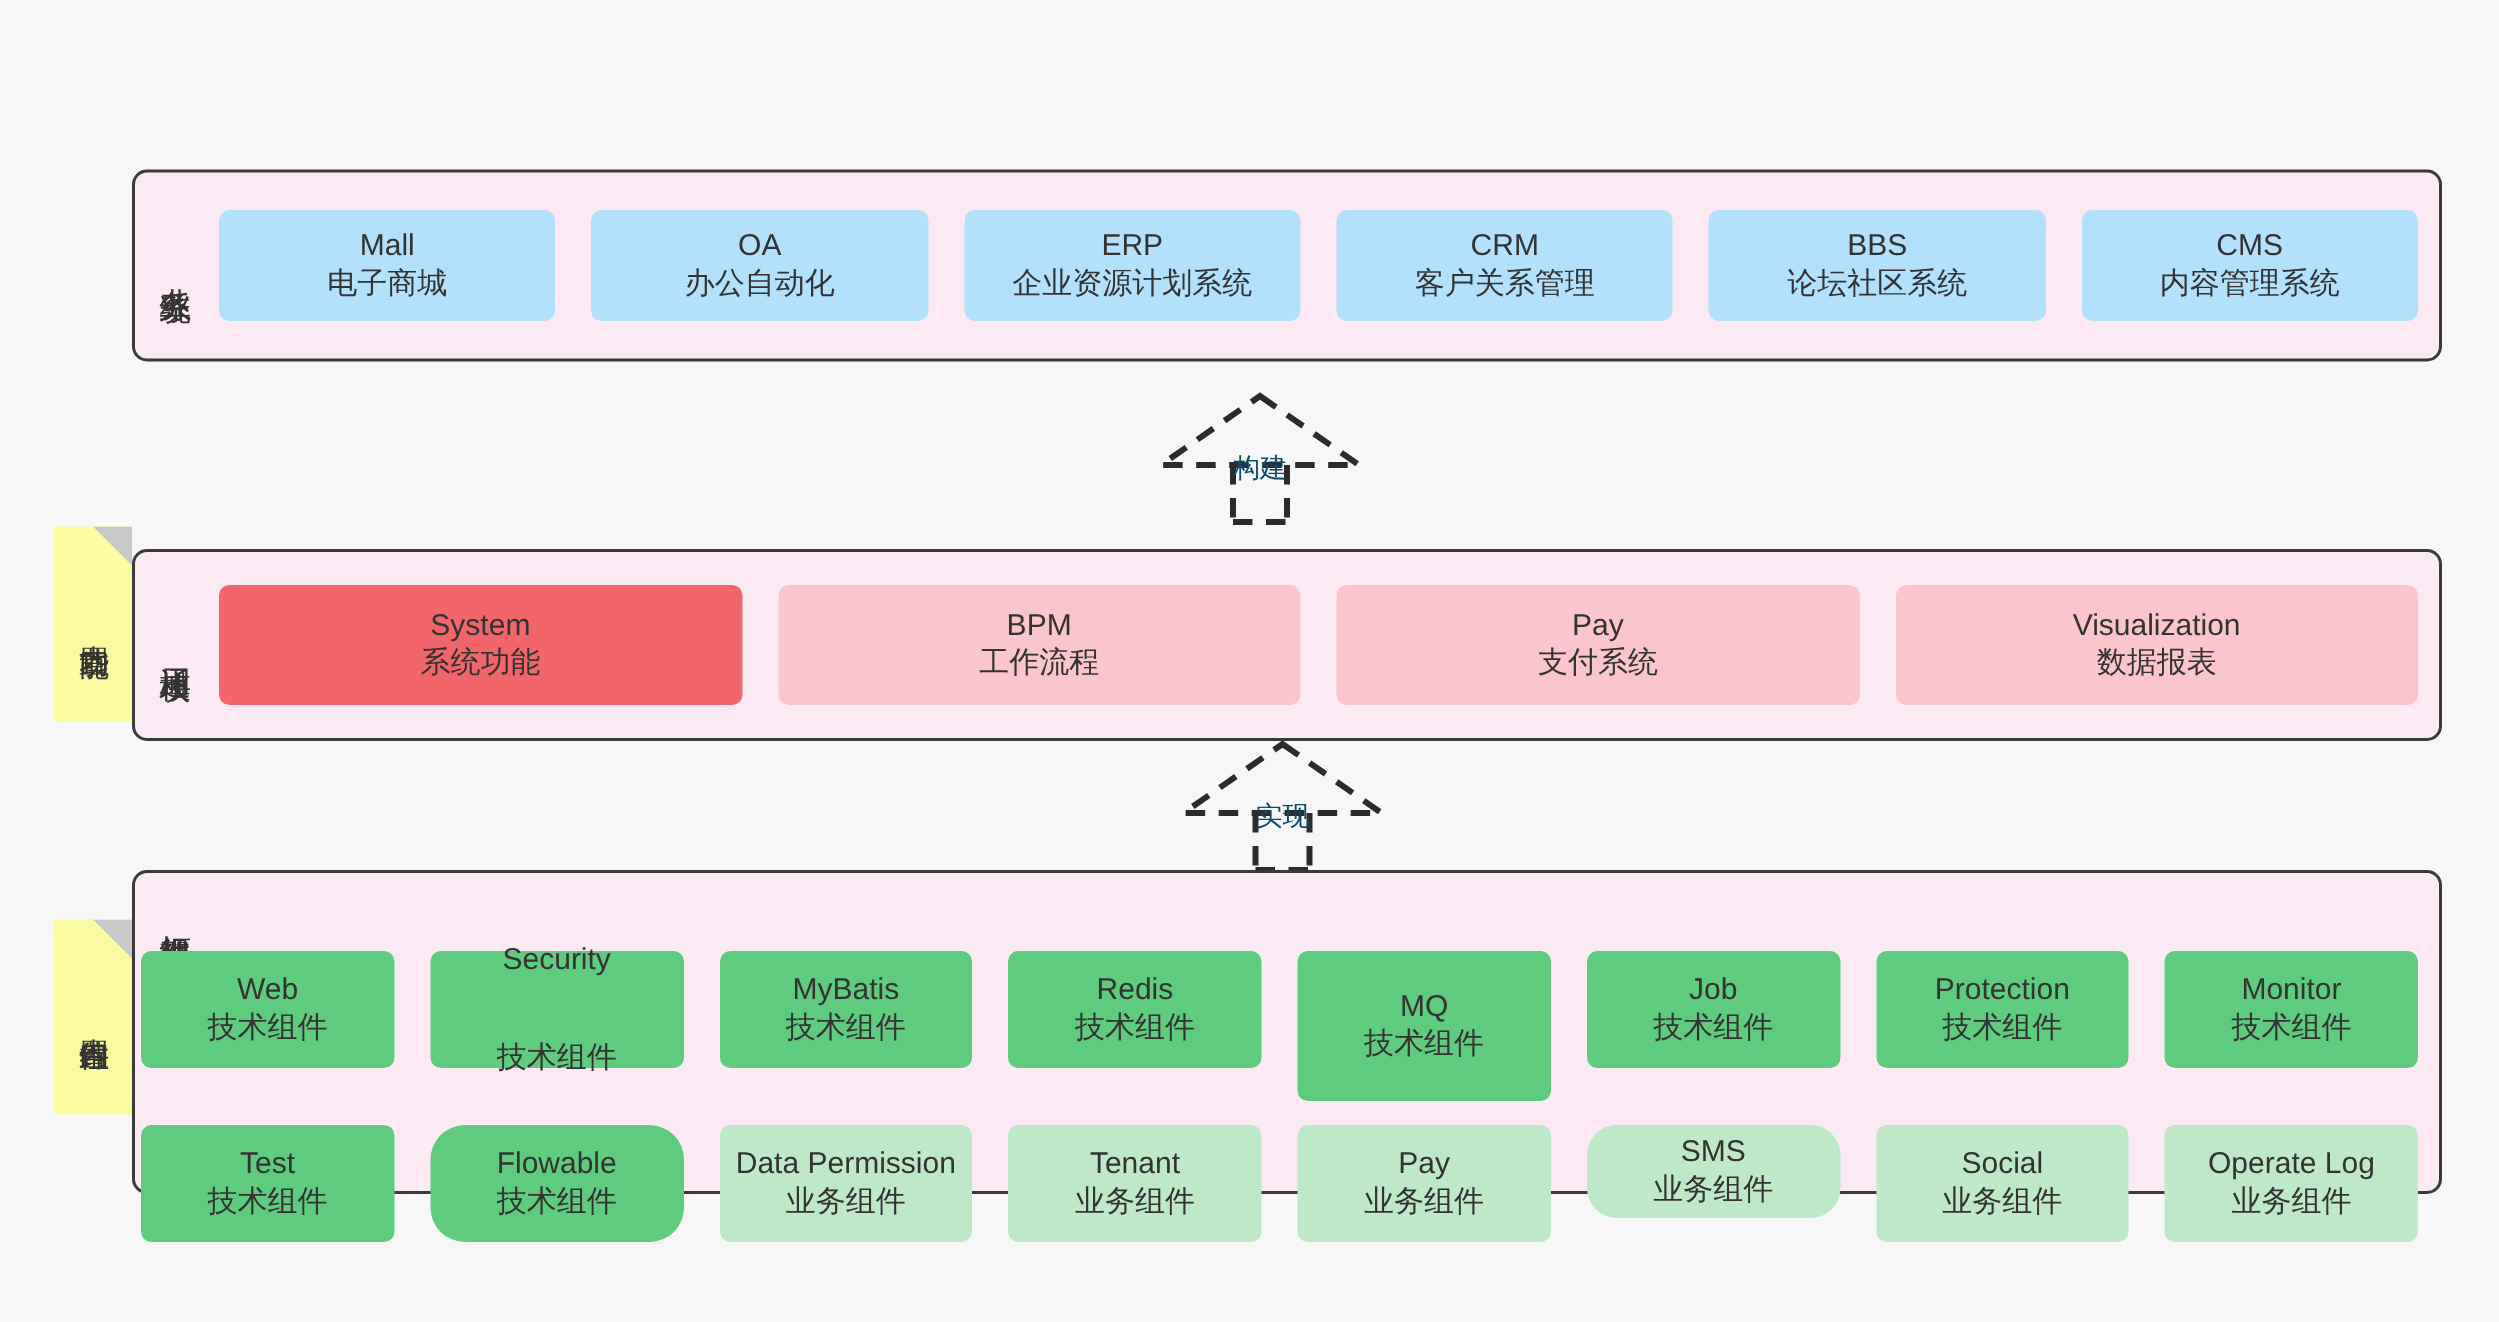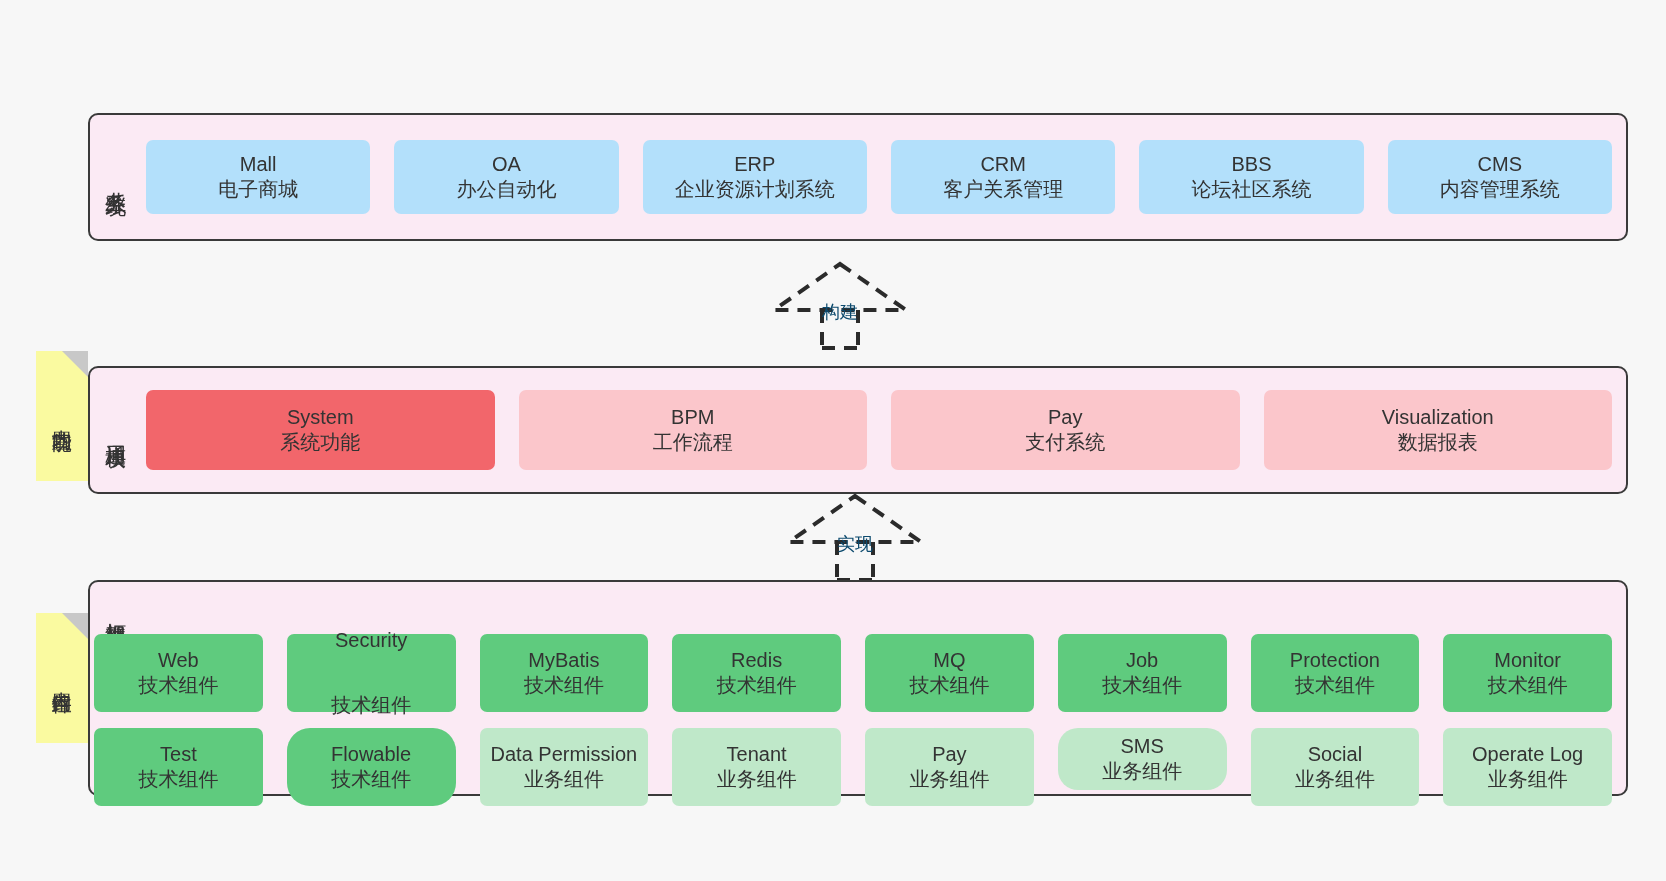--- a/index.html
+++ b/index.html
@@ -237,21 +237,21 @@
           <span class="t-cn">技术组件</span>
         </div>
         <div class="cell c-green" style="height:78px;">
           <span class="t-en">MyBatis</span>
           <span class="t-cn">技术组件</span>
         </div>
         <div class="cell c-green" style="height:78px;">
           <span class="t-en">Redis</span>
           <span class="t-cn">技术组件</span>
         </div>
-        <div class="cell c-green" style="height:78px;text-align:right;">
+        <div class="cell c-green" style="height:100px;text-align:right;">
           <span class="t-en">MQ</span>
           <span class="t-cn">技术组件</span>
         </div>
         <div class="cell c-green" style="height:78px;">
           <span class="t-en">Job</span>
           <span class="t-cn">技术组件</span>
         </div>
         <div class="cell c-green" style="height:78px;">
           <span class="t-en">Protection</span>
           <span class="t-cn">技术组件</span>

